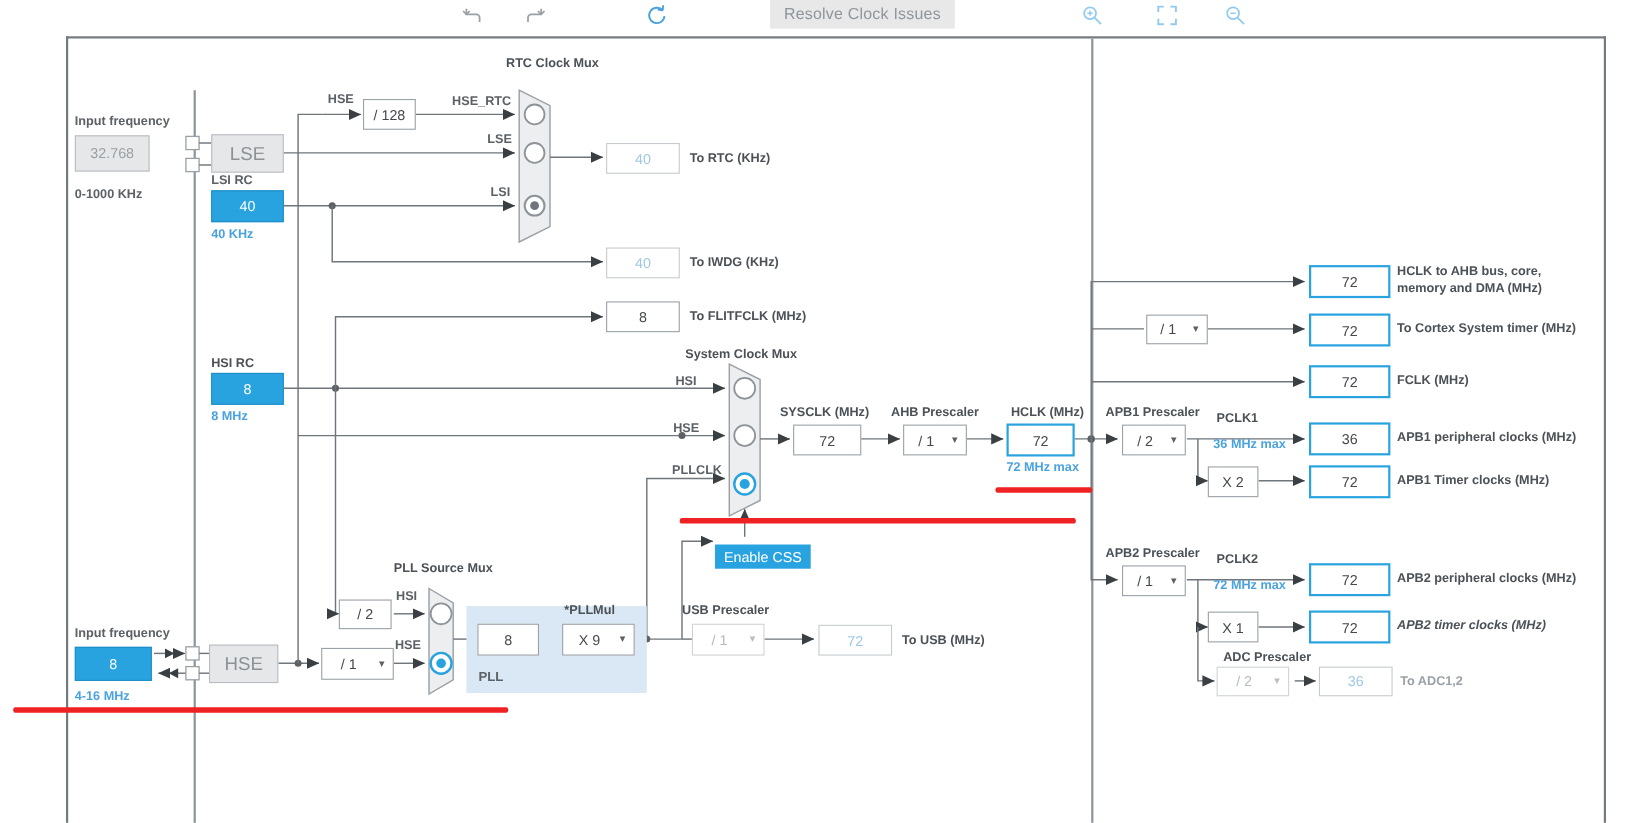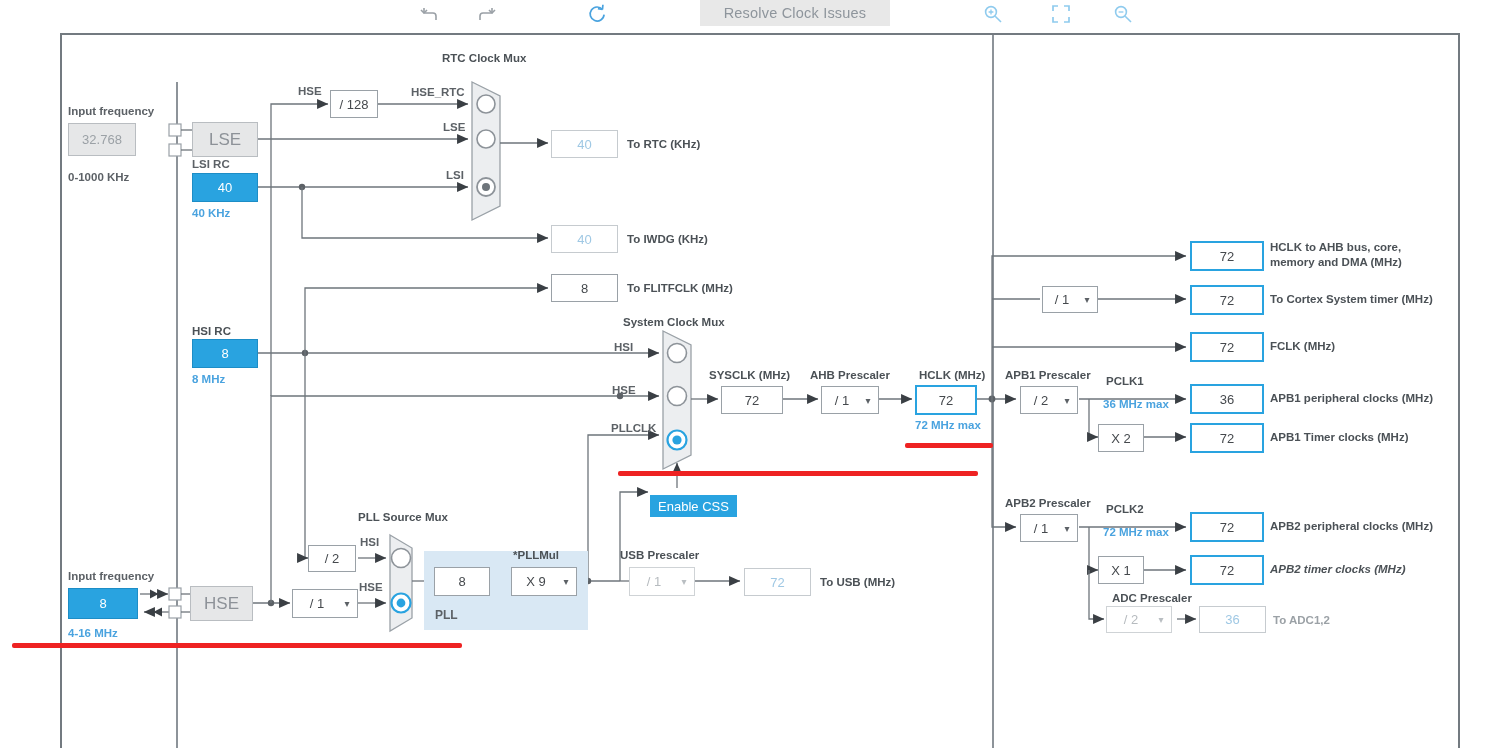--- a/index.html
+++ b/index.html
@@ -80,21 +80,21 @@
           <path d="M15 3v5H6a3 3 0 0 0-3 3v4" stroke="#9aa0a6" stroke-width="1.6" fill="none"></path>
           <path d="M15 8 L18 5 M15 8 L12 5" stroke="#9aa0a6" stroke-width="1.6" fill="none"></path>
         </svg>
     </div>
     <div class="tb-icon" style="left:580px;color:#4aa3df;">
       <svg width="22" height="22" viewBox="0 0 22 22">
           <path d="M16.5 6.5a7 7 0 1 0 1.6 5.2" stroke="#4aa3df" stroke-width="1.7" fill="none"></path>
           <path d="M16.5 6.5 L16.9 1.8 M16.5 6.5 L11.9 5.6" stroke="#4aa3df" stroke-width="1.7" fill="none"></path>
         </svg>
     </div>
-    <div class="tb-btn" style="left:700px;width:190px;text-align:right;">Resolve Clock Issues</div>
+    <div class="tb-btn" style="left:700px;width:168px;text-align:right;">Resolve Clock Issues</div>
     <div class="tb-icon" style="left:976px;">
       <svg width="20" height="20" viewBox="0 0 20 20">
           <circle cx="8" cy="8" r="5.4" stroke="#8fcbee" stroke-width="1.6" fill="none"></circle>
           <path d="M12.2 12.2 L18 18" stroke="#8fcbee" stroke-width="1.6"></path>
           <path d="M5.6 8h4.8 M8 5.6v4.8" stroke="#8fcbee" stroke-width="1.3"></path>
         </svg>
     </div>
     <div class="tb-icon" style="left:1044px;">
       <svg width="20" height="20" viewBox="0 0 20 20">
           <path d="M2 7V2h5 M13 2h5v5 M18 13v5h-5 M7 18H2v-5" stroke="#8fcbee" stroke-width="1.7" fill="none"></path>
@@ -227,21 +227,21 @@
 
   <div class="lbl" style="left:68px;top:105px;">Input frequency</div>
   <div class="box grey" style="left:68px;top:123px;width:68px;height:33px;">32.768</div>
   <div class="lbl" style="left:68px;top:171px;">0-1000 KHz</div>
   <div class="box lsehse" style="left:192px;top:122px;width:66px;height:35px;">LSE</div>
 
   <div class="lbl" style="left:192px;top:158px;">LSI RC</div>
   <div class="box cyan" style="left:192px;top:173px;width:66px;height:29px;">40</div>
   <div class="lbl blue" style="left:192px;top:207px;">40 KHz</div>
 
-  <div class="lbl b" style="left:428px;top:52px;padding-left:14px;">RTC Clock Mux</div>
+  <div class="lbl b" style="left:446px;top:52px;padding-left:14px;">RTC Clock Mux</div>
   <div class="lbl sig" style="left:298px;top:85px;">HSE</div>
   <div class="box" style="left:330px;top:90px;width:48px;height:28px;font-size:13px;">/ 128</div>
   <div class="lbl sig" style="left:411px;top:86px;">HSE_RTC</div>
   <div class="lbl sig" style="left:443px;top:121px;">LSE</div>
   <div class="lbl sig" style="left:446px;top:169px;">LSI</div>
 
   <div class="box disabled" style="left:551px;top:130px;width:67px;height:28px;">40</div>
   <div class="lbl b" style="left:627px;top:138px;">To RTC (KHz)</div>
   <div class="box disabled" style="left:551px;top:225px;width:67px;height:28px;">40</div>
   <div class="lbl b" style="left:627px;top:233px;">To IWDG (KHz)</div>

